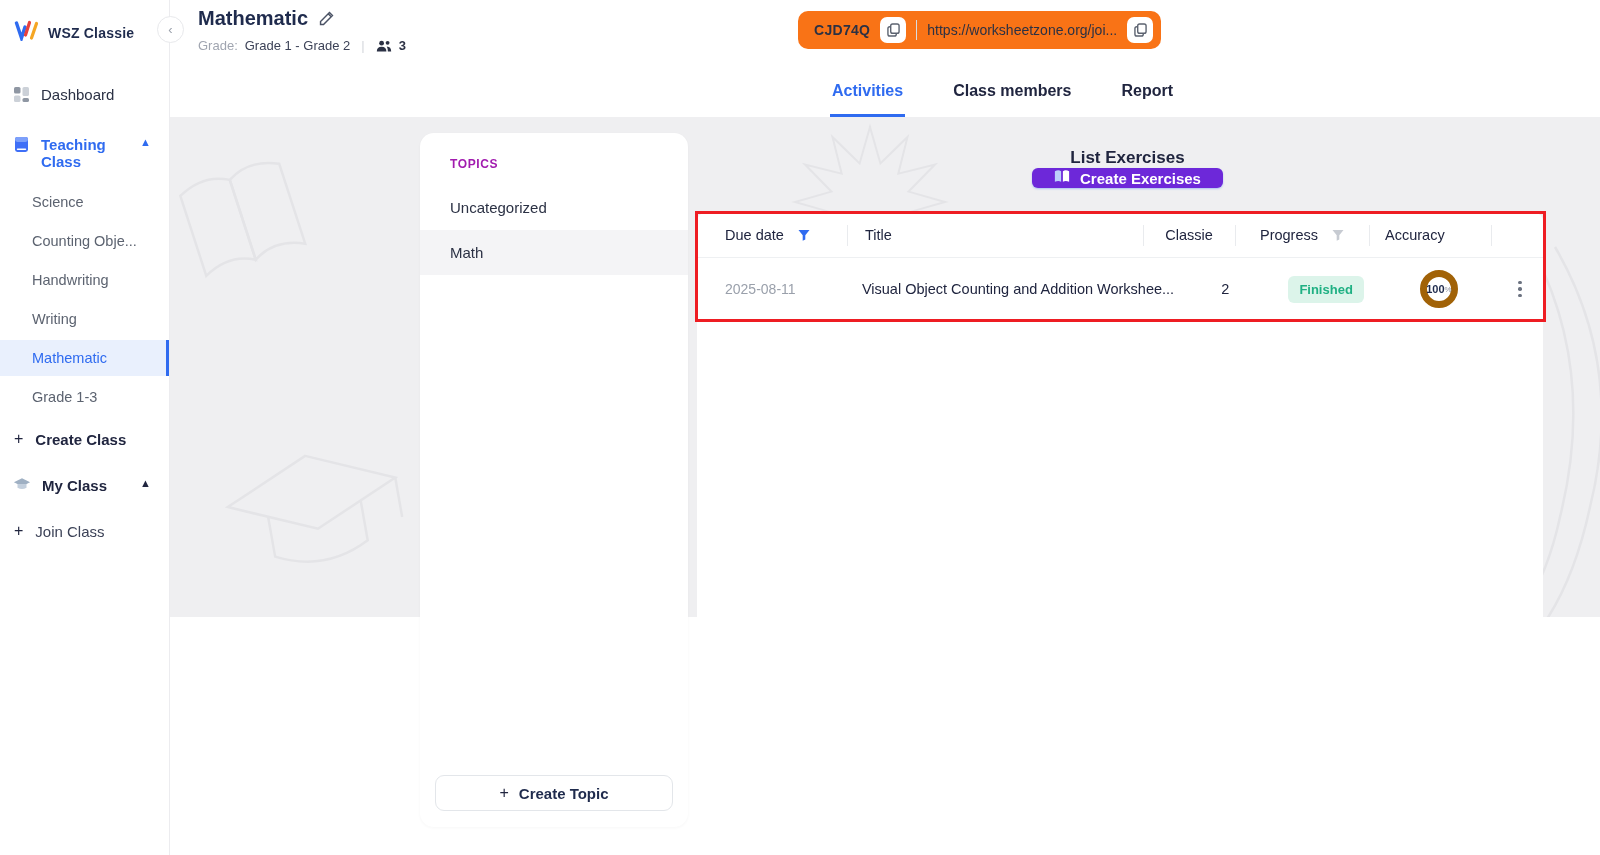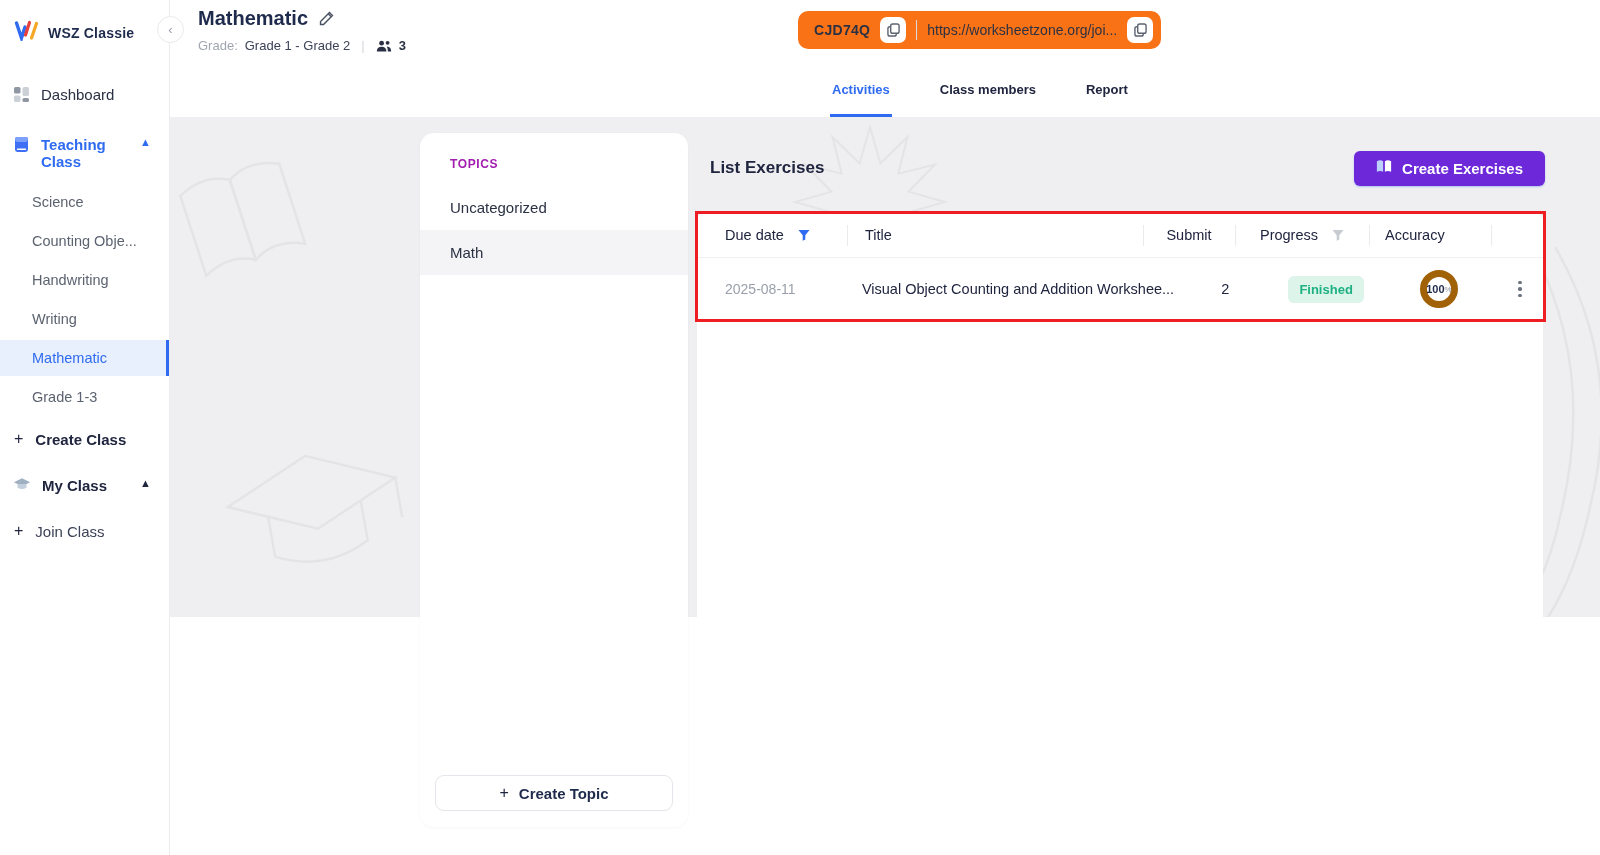--- a/index.html
+++ b/index.html
@@ -79,21 +79,21 @@
   .share-url { font-size:14px; color:#2b3144; }
   .copy-btn {
     width:26px; height:26px; background:#fff; border-radius:7px;
     display:flex; align-items:center; justify-content:center; cursor:pointer;
   }
   .share-divider { width:1px; height:20px; background:#d9dbe0; }
 
   
   .tabs { position:absolute; left:660px; top:78px; display:flex; gap:46px; height:39px; z-index:11; }
   .tab {
-    font-size:13px; color:#20253f; font-weight:bold; cursor:pointer;
+    font-size:16px; color:#20253f; font-weight:bold; cursor:pointer;
     padding:4px 2px 0 2px; border-bottom:3px solid transparent;
   }
   .tab.active { color:#2f6bf0; border-bottom-color:#2f6bf0; }
 
   
   .topics-card {
     position:absolute; left:420px; top:133px; width:268px; height:694px;
     background:#fff; border-radius:14px; box-shadow:0 1px 3px rgba(40,45,60,.04);
     z-index:5;
   }
@@ -107,21 +107,21 @@
     position:absolute; left:15px; right:15px; bottom:16px; height:36px;
     background:#fff; border:1px solid #e3e6ea; border-radius:9px;
     display:flex; align-items:center; justify-content:center; gap:10px;
     font-size:15px; color:#1f2b4d; font-weight:bold; cursor:pointer;
   }
   .create-topic-btn .plus-glyph { font-weight:normal; }
 
   
   .exercises-head {
     position:absolute; left:710px; top:148px; width:835px; height:40px; z-index:5;
-    display:flex; align-items:center; justify-content:space-between;
+    display:flex; align-items:center; justify-content:space-between;flex-direction:column;
   }
   .exercises-title { font-size:17px; font-weight:bold; color:#20253f; }
   .create-exercises-btn {
     height:35px; padding:0 22px; background:#6d28d9; border-radius:6px;
     display:flex; align-items:center; gap:10px; cursor:pointer;
     color:#fff; font-size:15px; font-weight:bold;
     box-shadow:0 1px 2px rgba(47,107,240,.35);
   }
 
   .table-card {
@@ -371,21 +371,21 @@
         <span style="cursor:pointer; display:inline-flex;">
           <svg width="12" height="12" viewBox="0 0 12 12" fill="#2f6bf0">
             <path d="M0.5 1 L11.5 1 L7.3 6.2 L7.3 10.5 L4.7 11.8 L4.7 6.2 Z"></path>
           </svg>
         </span>
       </div>
       <div class="th col-title cell">
         <span>Title</span>
       </div>
       <div class="th col-submit cell">
-        <span>Submit</span>
+        <span>Classie</span>
       </div>
       <div class="th col-progress cell">
         <span>Progress</span>
         <span style="cursor:pointer; display:inline-flex;">
           <svg width="12" height="12" viewBox="0 0 12 12" fill="#c7cbd2">
             <path d="M0.5 1 L11.5 1 L7.3 6.2 L7.3 10.5 L4.7 11.8 L4.7 6.2 Z"></path>
           </svg>
         </span>
       </div>
       <div class="th col-accuracy cell">

